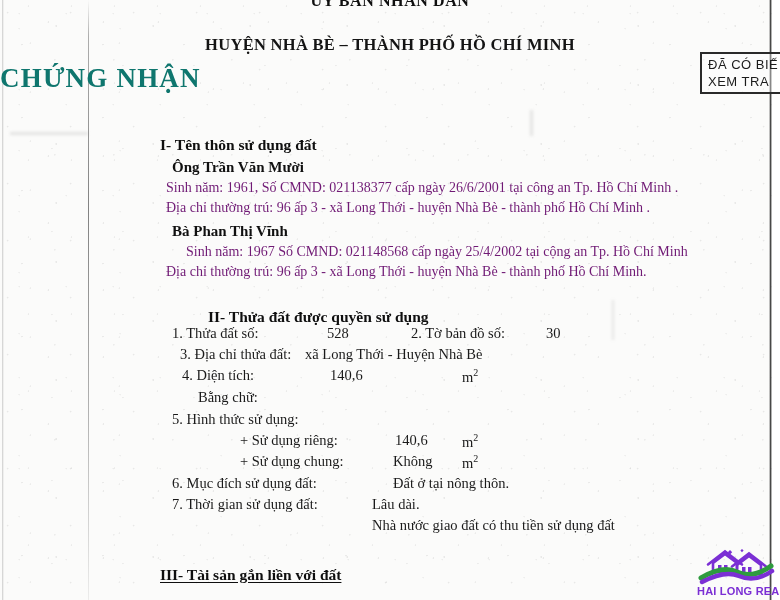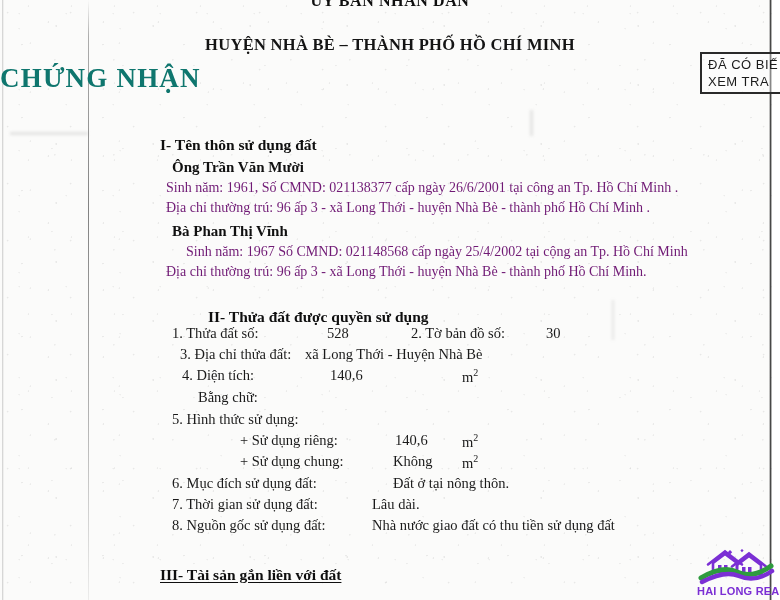--- a/index.html
+++ b/index.html
@@ -249,21 +249,20 @@
   <div class="unit" style="left:462px; top:453px;">
     <span>m</span><sup>2</sup>
   </div>
 
   <div class="lbl" style="left:172px; top:475px;">6. Mục đích sử dụng đất:</div>
   <div class="val" style="left:372px; top:475px;margin-left:21px;">Đất ở tại nông thôn.</div>
 
   <div class="lbl" style="left:172px; top:496px;">7. Thời gian sử dụng đất:</div>
   <div class="val" style="left:372px; top:496px;">Lâu dài.</div>
 
-  <div class="lbl" style="left:172px; top:517px;">8. Nguồn gốc sử dụng đất:</div>
   <div class="val" style="left:372px; top:517px;">Nhà nước giao đất có thu tiền sử dụng đất</div>
 
   <div class="sec-title u" style="left:160px; top:566px;">III- Tài sản gắn liền với đất</div>
 
   <div class="logo">
     <svg width="80" height="40" viewBox="0 0 80 40">
       <path d="M16 24 L16 15 L28 6 L40 15 L40 24 Z" fill="none" stroke="#7B2FD4" stroke-width="2.6"></path>
       <path d="M11 16.5 L28 3.5 L45 16.5" fill="none" stroke="#7B2FD4" stroke-width="2.6" stroke-linecap="round"></path>
       <rect x="21" y="17" width="3.5" height="7" fill="#7B2FD4"></rect>
       <rect x="27" y="17" width="3.5" height="7" fill="#7B2FD4"></rect>

